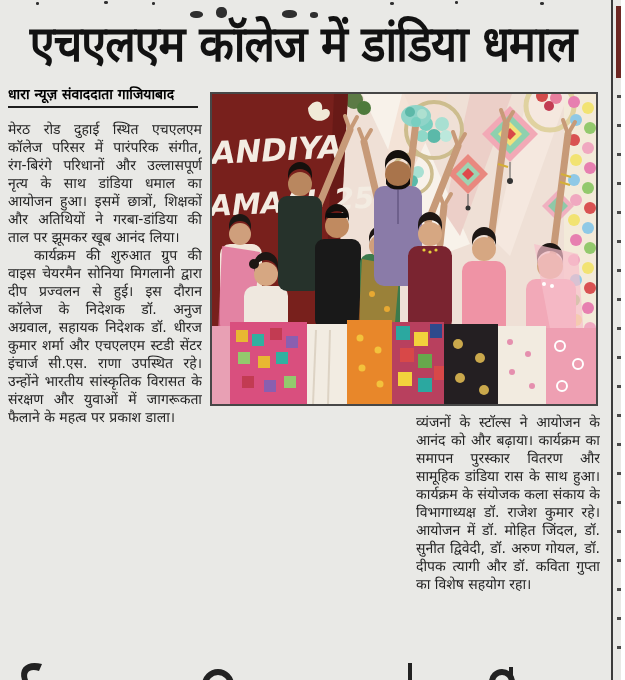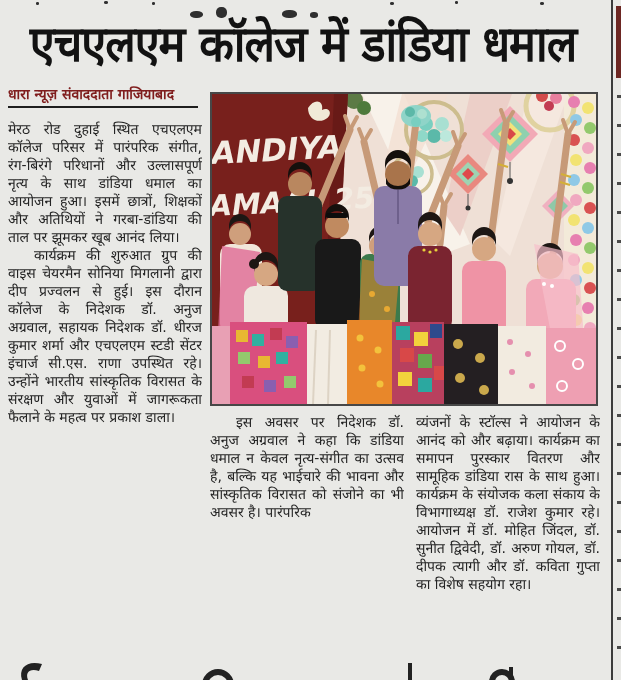--- a/index.html
+++ b/index.html
@@ -10,21 +10,21 @@
   
   .headline{
     position:absolute; top:8px; left:0; width:606px; height:74px;
     text-align:center; font-size:45px; font-weight:700; color:#121212;
     white-space:nowrap; letter-spacing:-1px; transform:scaleY(1.1);
     transform-origin:top center; overflow:hidden;
   }
   
   .byline{
     position:absolute; top:84px; left:8px; width:190px;
-    font-size:14px; font-weight:700; color:#7f1d1d;
+    font-size:14px; font-weight:700; color:#000000;
     padding-bottom:3px; border-bottom:2.5px solid #1e1e1e;
   }
   
   .col{
     position:absolute; font-size:14px; line-height:18px; text-align:justify;
     color:#242424; overflow:hidden;
   }
   .col p{margin:0; text-indent:26px;}
   .col p.flush{text-indent:0;}
   #col1{left:8px;  top:120px; width:194px; height:540px;}
@@ -294,21 +294,20 @@
         <circle cx="350" cy="292" r="5" fill="none" stroke="#fff" stroke-width="2"></circle>
       </g>
     </svg>
   </div>
 
   <div id="col1" class="col">
     <p class="flush">मेरठ रोड दुहाई स्थित एचएलएम कॉलेज परिसर में पारंपरिक संगीत, रंग-बिरंगे परिधानों और उल्लासपूर्ण नृत्य के साथ डांडिया धमाल का आयोजन हुआ। इसमें छात्रों, शिक्षकों और अतिथियों ने गरबा-डांडिया की ताल पर झूमकर खूब आनंद लिया।</p>
     <p>कार्यक्रम की शुरुआत ग्रुप की वाइस चेयरमैन सोनिया मिगलानी द्वारा दीप प्रज्वलन से हुई। इस दौरान कॉलेज के निदेशक डॉ. अनुज अग्रवाल, सहायक निदेशक डॉ. धीरज कुमार शर्मा और एचएलएम स्टडी सेंटर इंचार्ज सी.एस. राणा उपस्थित रहे। उन्होंने भारतीय सांस्कृतिक विरासत के संरक्षण और युवाओं में जागरूकता फैलाने के महत्व पर प्रकाश डाला।</p>
   </div>
   <div id="col2" class="col">
-    <p>इस अवसर पर निदेशक डॉ. अनुज अग्रवाल ने कहा कि डांडिया धमाल न केवल नृत्य-संगीत का उत्सव है, बल्कि यह भाईचारे की भावना और सांस्कृतिक विरासत को संजोने का भी अवसर है। पारंपरिक</p>
   </div>
   <div id="col3" class="col">
     <p class="flush">व्यंजनों के स्टॉल्स ने आयोजन के आनंद को और बढ़ाया। कार्यक्रम का समापन पुरस्कार वितरण और सामूहिक डांडिया रास के साथ हुआ। कार्यक्रम के संयोजक कला संकाय के विभागाध्यक्ष डॉ. राजेश कुमार रहे। आयोजन में डॉ. मोहित जिंदल, डॉ. सुनीत द्विवेदी, डॉ. अरुण गोयल, डॉ. दीपक त्यागी और डॉ. कविता गुप्ता का विशेष सहयोग रहा।</p>
   </div>
 
   <div class="v-rule"></div>
   <div class="sliver-maroon"></div>
   <div class="sliver-dashes"></div>
 
   <svg class="bottom-frag" viewBox="0 0 625 25">

